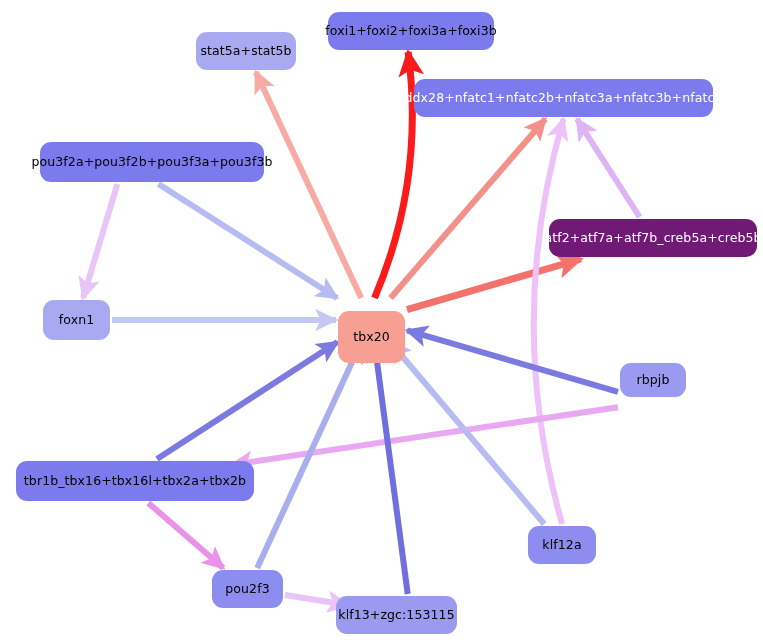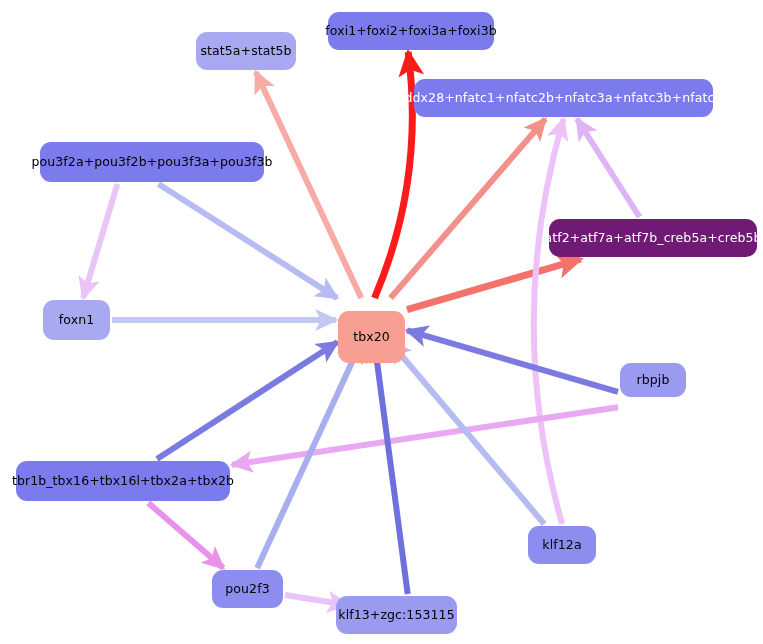--- a/index.html
+++ b/index.html
@@ -114,21 +114,21 @@
       </div>
       <div class="node" style="left: 43px; top: 300px; width: 67px; height: 40px; background: rgb(169, 169, 242); color: rgb(0, 0, 0); align-items: center;">
         <span class="lbl">foxn1</span>
       </div>
       <div class="node" style="left: 338px; top: 311px; width: 67px; height: 52px; background: rgb(247, 159, 147); color: rgb(0, 0, 0);">
         <span class="lbl">tbx20</span>
       </div>
       <div class="node" style="left: 620px; top: 363px; width: 66px; height: 34px; background: rgb(154, 154, 241); color: rgb(0, 0, 0);">
         <span class="lbl">rbpjb</span>
       </div>
-      <div class="node" style="left: 16px; top: 461px; width: 214px; height: 40px; background: rgb(123, 123, 238); color: rgb(0, 0, 0);">
+      <div class="node" style="left: 16px; top: 461px; width: 238px; height: 40px; background: rgb(123, 123, 238); color: rgb(0, 0, 0);">
         <span class="lbl">tbr1b_tbx16+tbx16l+tbx2a+tbx2b</span>
       </div>
       <div class="node" style="left: 528px; top: 526px; width: 68px; height: 38px; background: rgb(141, 141, 240); color: rgb(0, 0, 0);">
         <span class="lbl">klf12a</span>
       </div>
       <div class="node" style="left: 212px; top: 570px; width: 71px; height: 38px; background: rgb(141, 141, 240); color: rgb(0, 0, 0);">
         <span class="lbl">pou2f3</span>
       </div>
       <div class="node" style="left: 336px; top: 596px; width: 121px; height: 38px; background: rgb(154, 154, 241); color: rgb(0, 0, 0);">
         <span class="lbl">klf13+zgc:153115</span>

